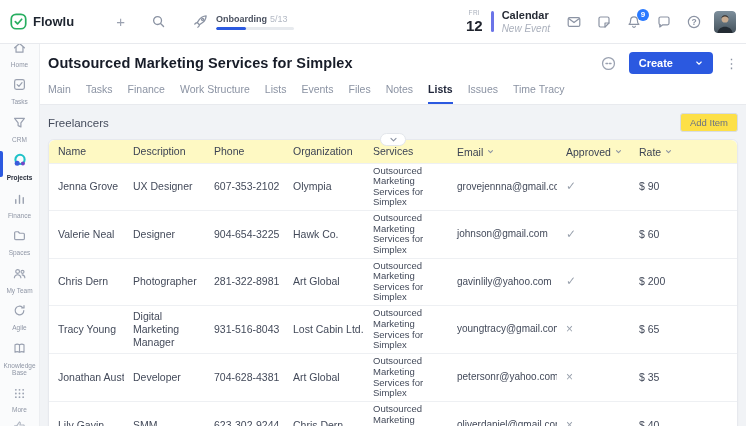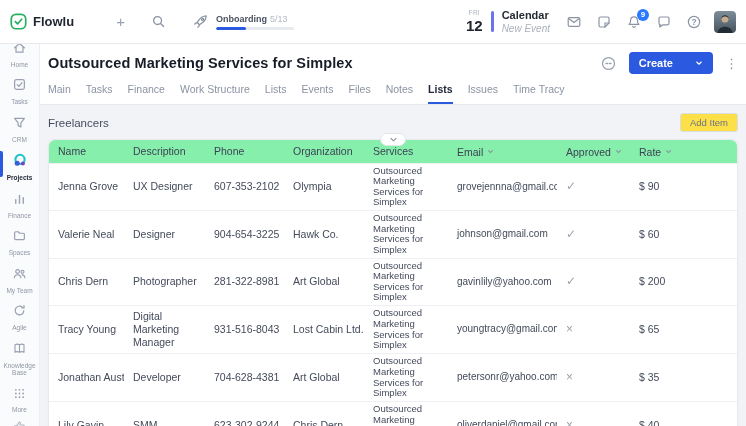--- a/index.html
+++ b/index.html
@@ -68,21 +68,21 @@
   .sec-head { display:flex; align-items:center; justify-content:space-between; margin:8px 0 7px; height:19px; }
   .sec-title { font-size:11.5px; font-weight:400; color:#454c5c; }
   .add-item-btn { background:#fde047; border:1px solid #d8dce3; border-radius:3px; font-size:9.5px; color:#6a7284;
                   padding:3px 9px; cursor:pointer; font-family:inherit; }
   .panel { position:relative; background:#fff; border:1px solid #e7e9ee; border-radius:6px;
            box-shadow:0 1px 2px rgba(16,24,40,.04); }
   .collapse-pill { position:absolute; top:-7px; left:50%; transform:translateX(-50%); width:26px; height:13px;
                    background:#fff; border:1px solid #e3e6eb; border-radius:8px; display:flex; align-items:center;
                    justify-content:center; cursor:pointer; z-index:2; padding:0; }
   table { width:100%; border-collapse:collapse; table-layout:fixed; }
-  thead tr { background:#86efac; }
+  thead tr { background:#fef9c3; }
   th { height:23px; text-align:left; font-size:10.5px; font-weight:500; color:#3c4354; padding:0 4px 0 9px;
        white-space:nowrap; overflow:hidden; cursor:pointer; }
   thead tr th:first-child { border-radius:6px 0 0 0; }
   thead tr th:last-child { border-radius:0 6px 0 0; }
   .sort-chev { display:inline-block; margin-left:4px; vertical-align:1px; }
   td { border-top:1px solid #eef0f3; font-size:10.5px; color:#434a5a; padding:4px 4px 4px 9px;
        height:30px; vertical-align:middle; line-height:1.25; overflow:hidden; }
   td[data-bind-field="name"], td[data-bind-field="phone"], td[data-bind-field="organization"] { white-space:nowrap; }
   td[data-bind-field="project"] { font-size:9.5px; line-height:1.12; padding-top:2px; padding-bottom:2px; }
   td[data-bind-field="email"] { font-size:10px; white-space:nowrap; }

